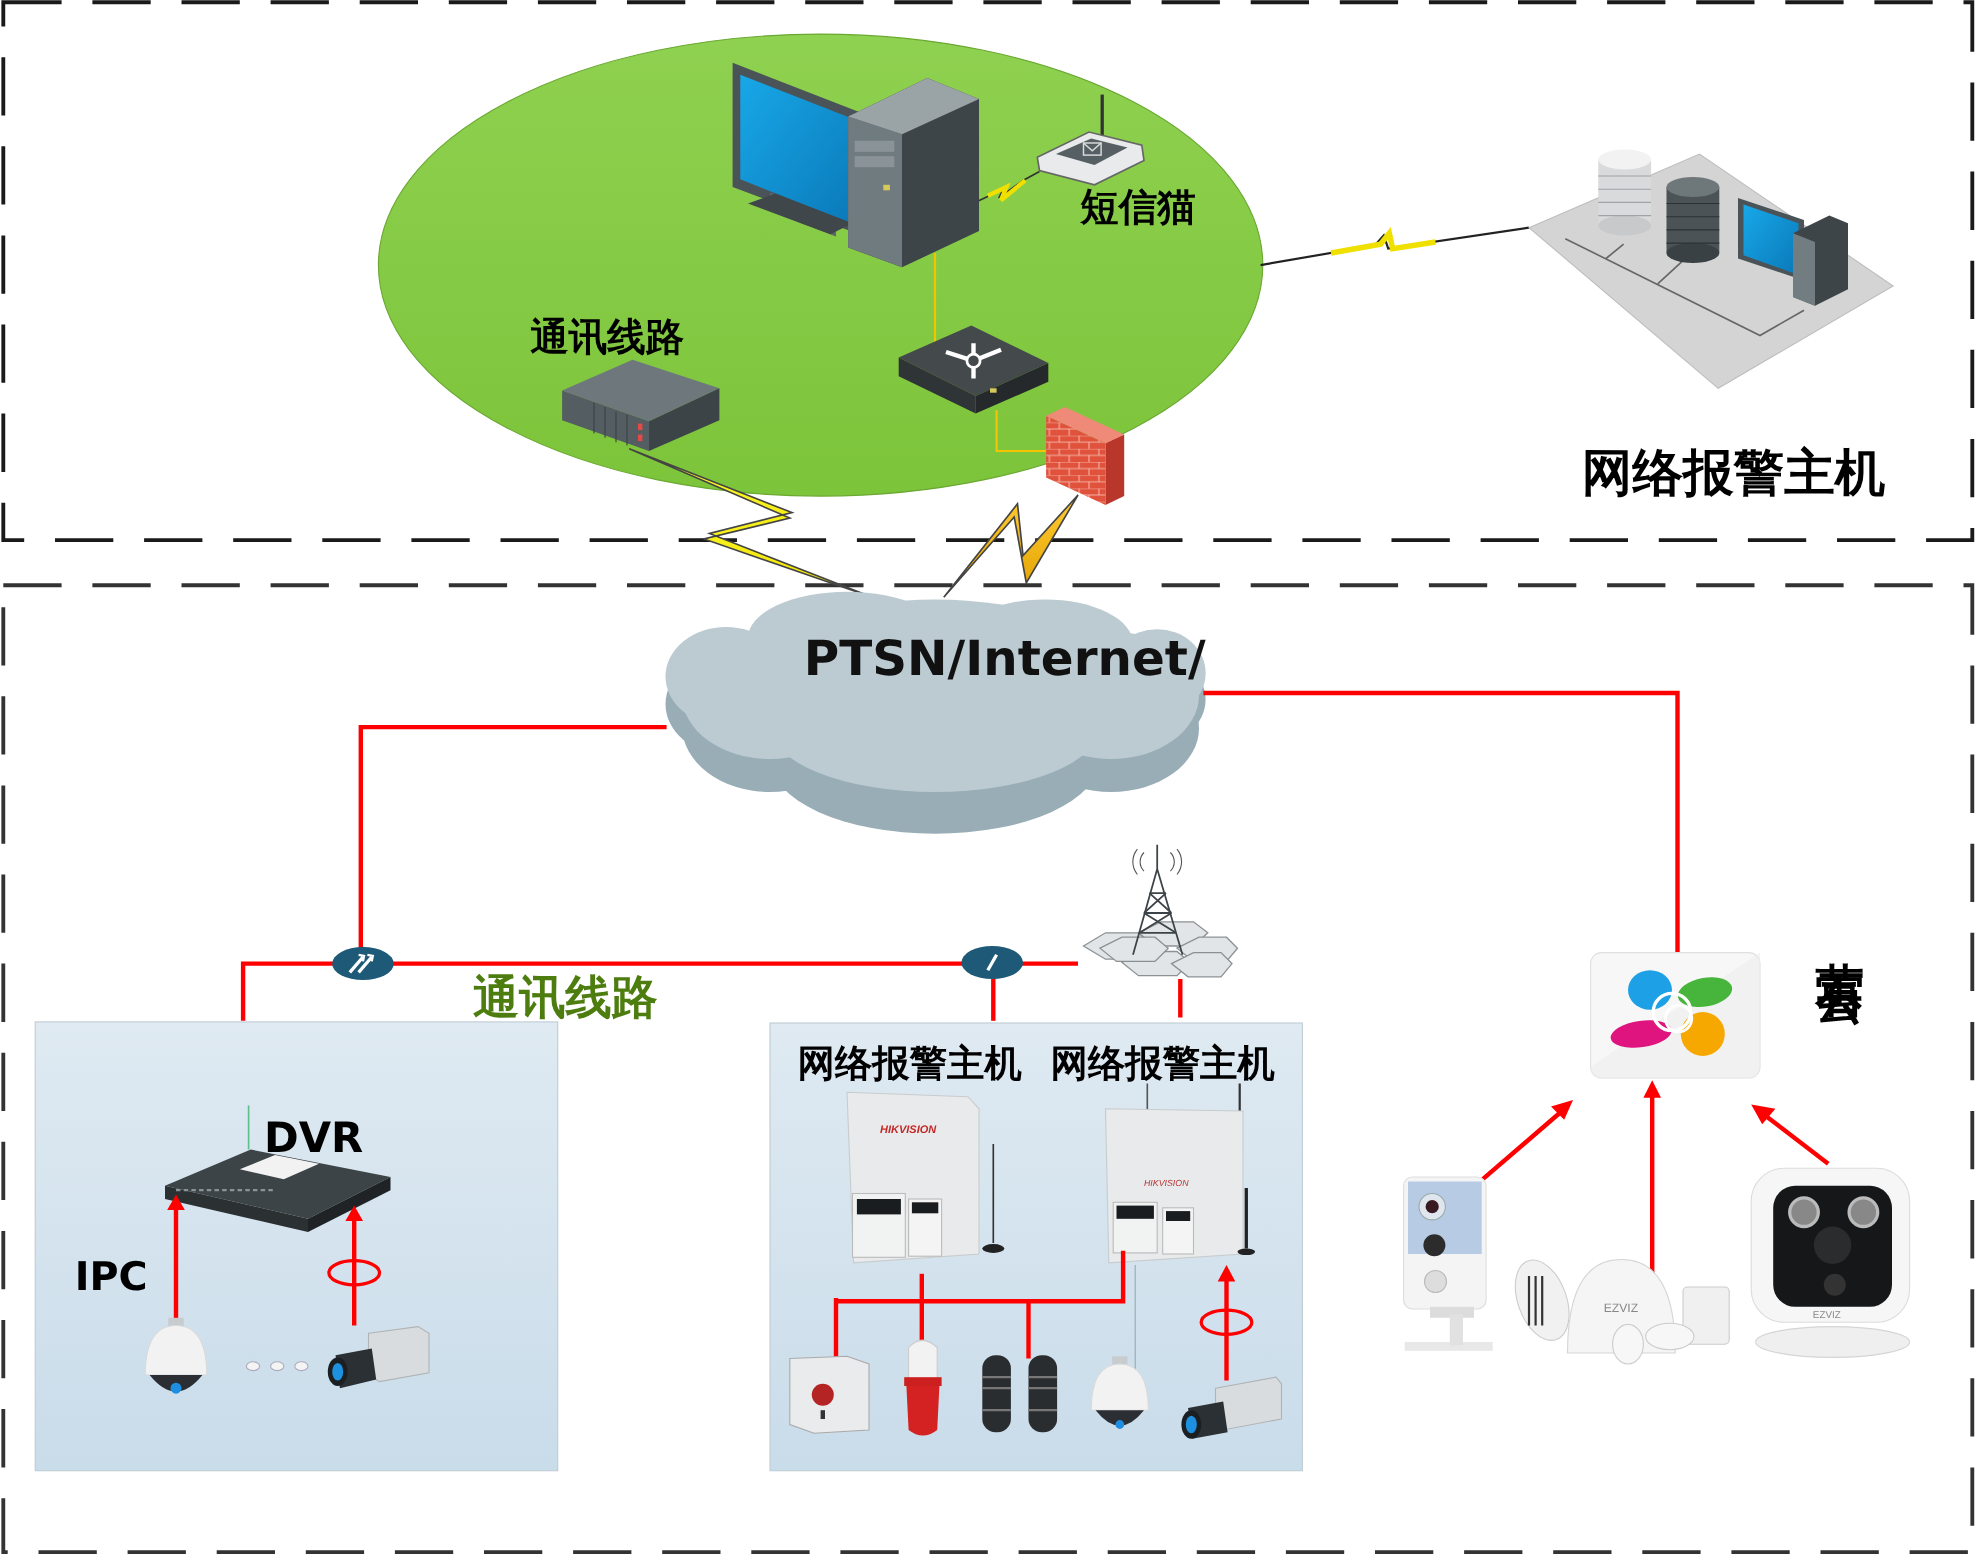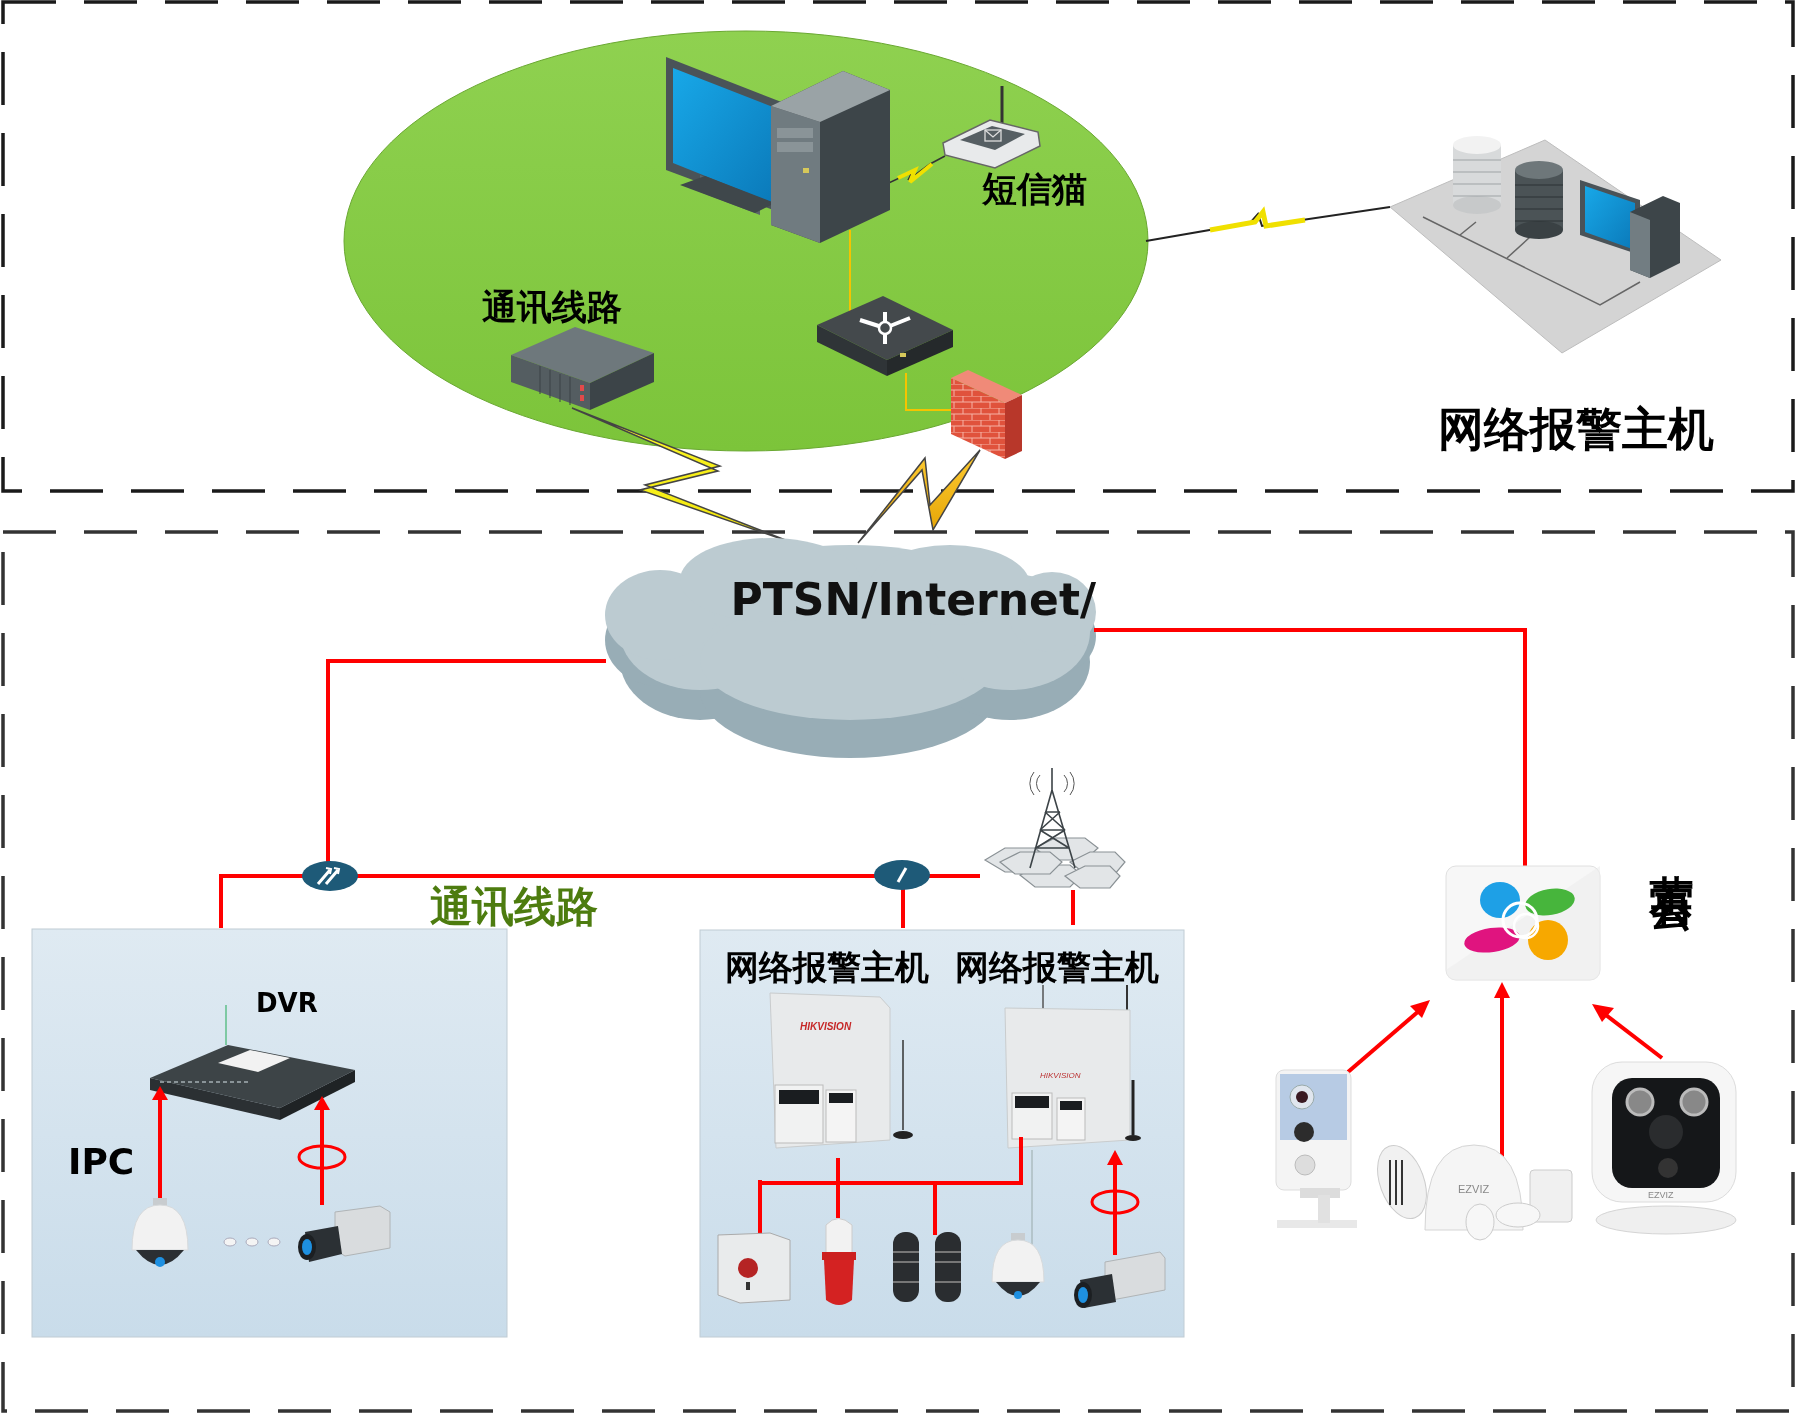--- a/index.html
+++ b/index.html
@@ -350,20 +350,20 @@
 
 
 <div class="lbl" style="left:982px;top:172px;font-size:35px;">短信猫</div>
 <div class="lbl" style="left:482px;top:290px;font-size:35px;">通讯线路</div>
 <div class="lbl" style="left:1438px;top:406px;font-size:46px;">网络报警主机</div>
 
 <div class="cloud-text" style="top:578px;font-size:44px;">PTSN/Internet/</div>
 
 <div class="lbl red" style="left:430px;top:886px;font-size:42px;">通讯线路</div>
 
-<div class="lbl" style="left:240px;top:990px;font-size:26px;margin-left:16px;">DVR</div>
+<div class="lbl" style="left:240px;top:1015px;font-size:38px;">DVR</div>
 <div class="lbl" style="left:68px;top:1144px;font-size:36px;">IPC</div>
 
 <div class="lbl" style="left:713px;top:950px;font-size:34px;margin-left:12px;">网络报警主机</div>
 <div class="lbl" style="left:955px;top:950px;font-size:34px;">网络报警主机</div>
 
 <div class="lbl vert" style="left:1650px;top:840px;font-size:44px;">萤石云</div>
 </div>
 
 </body></html>

